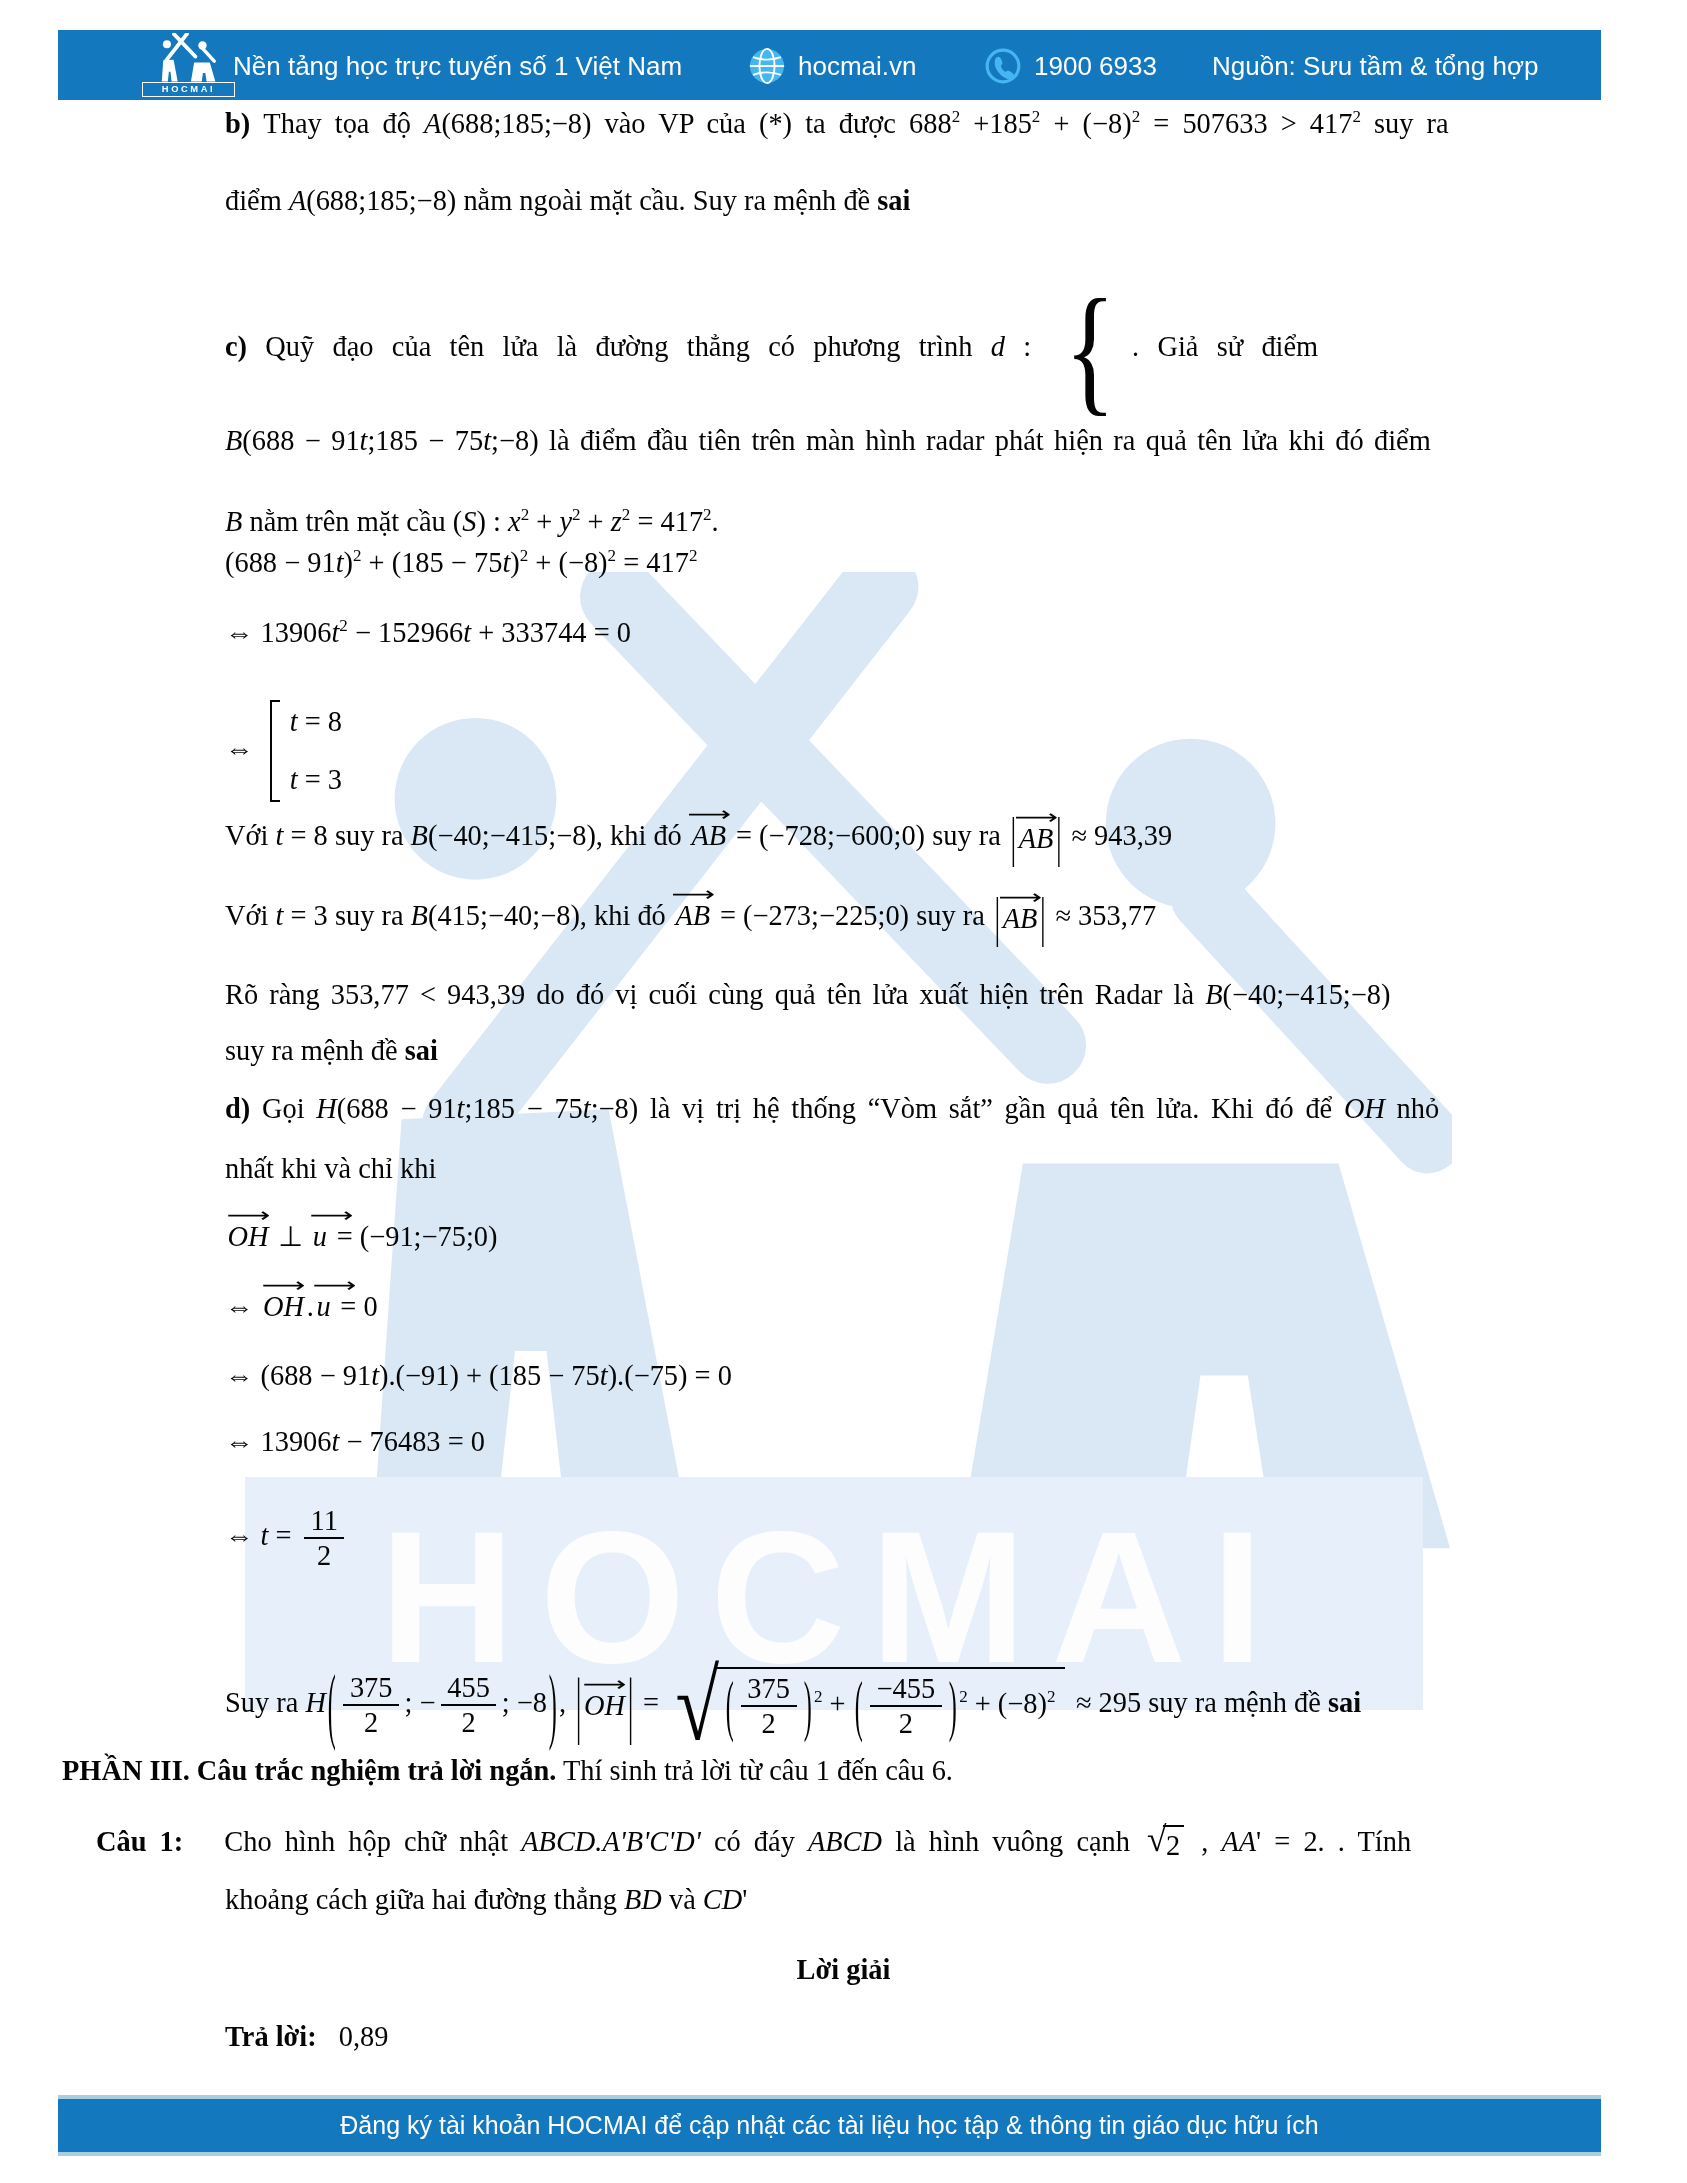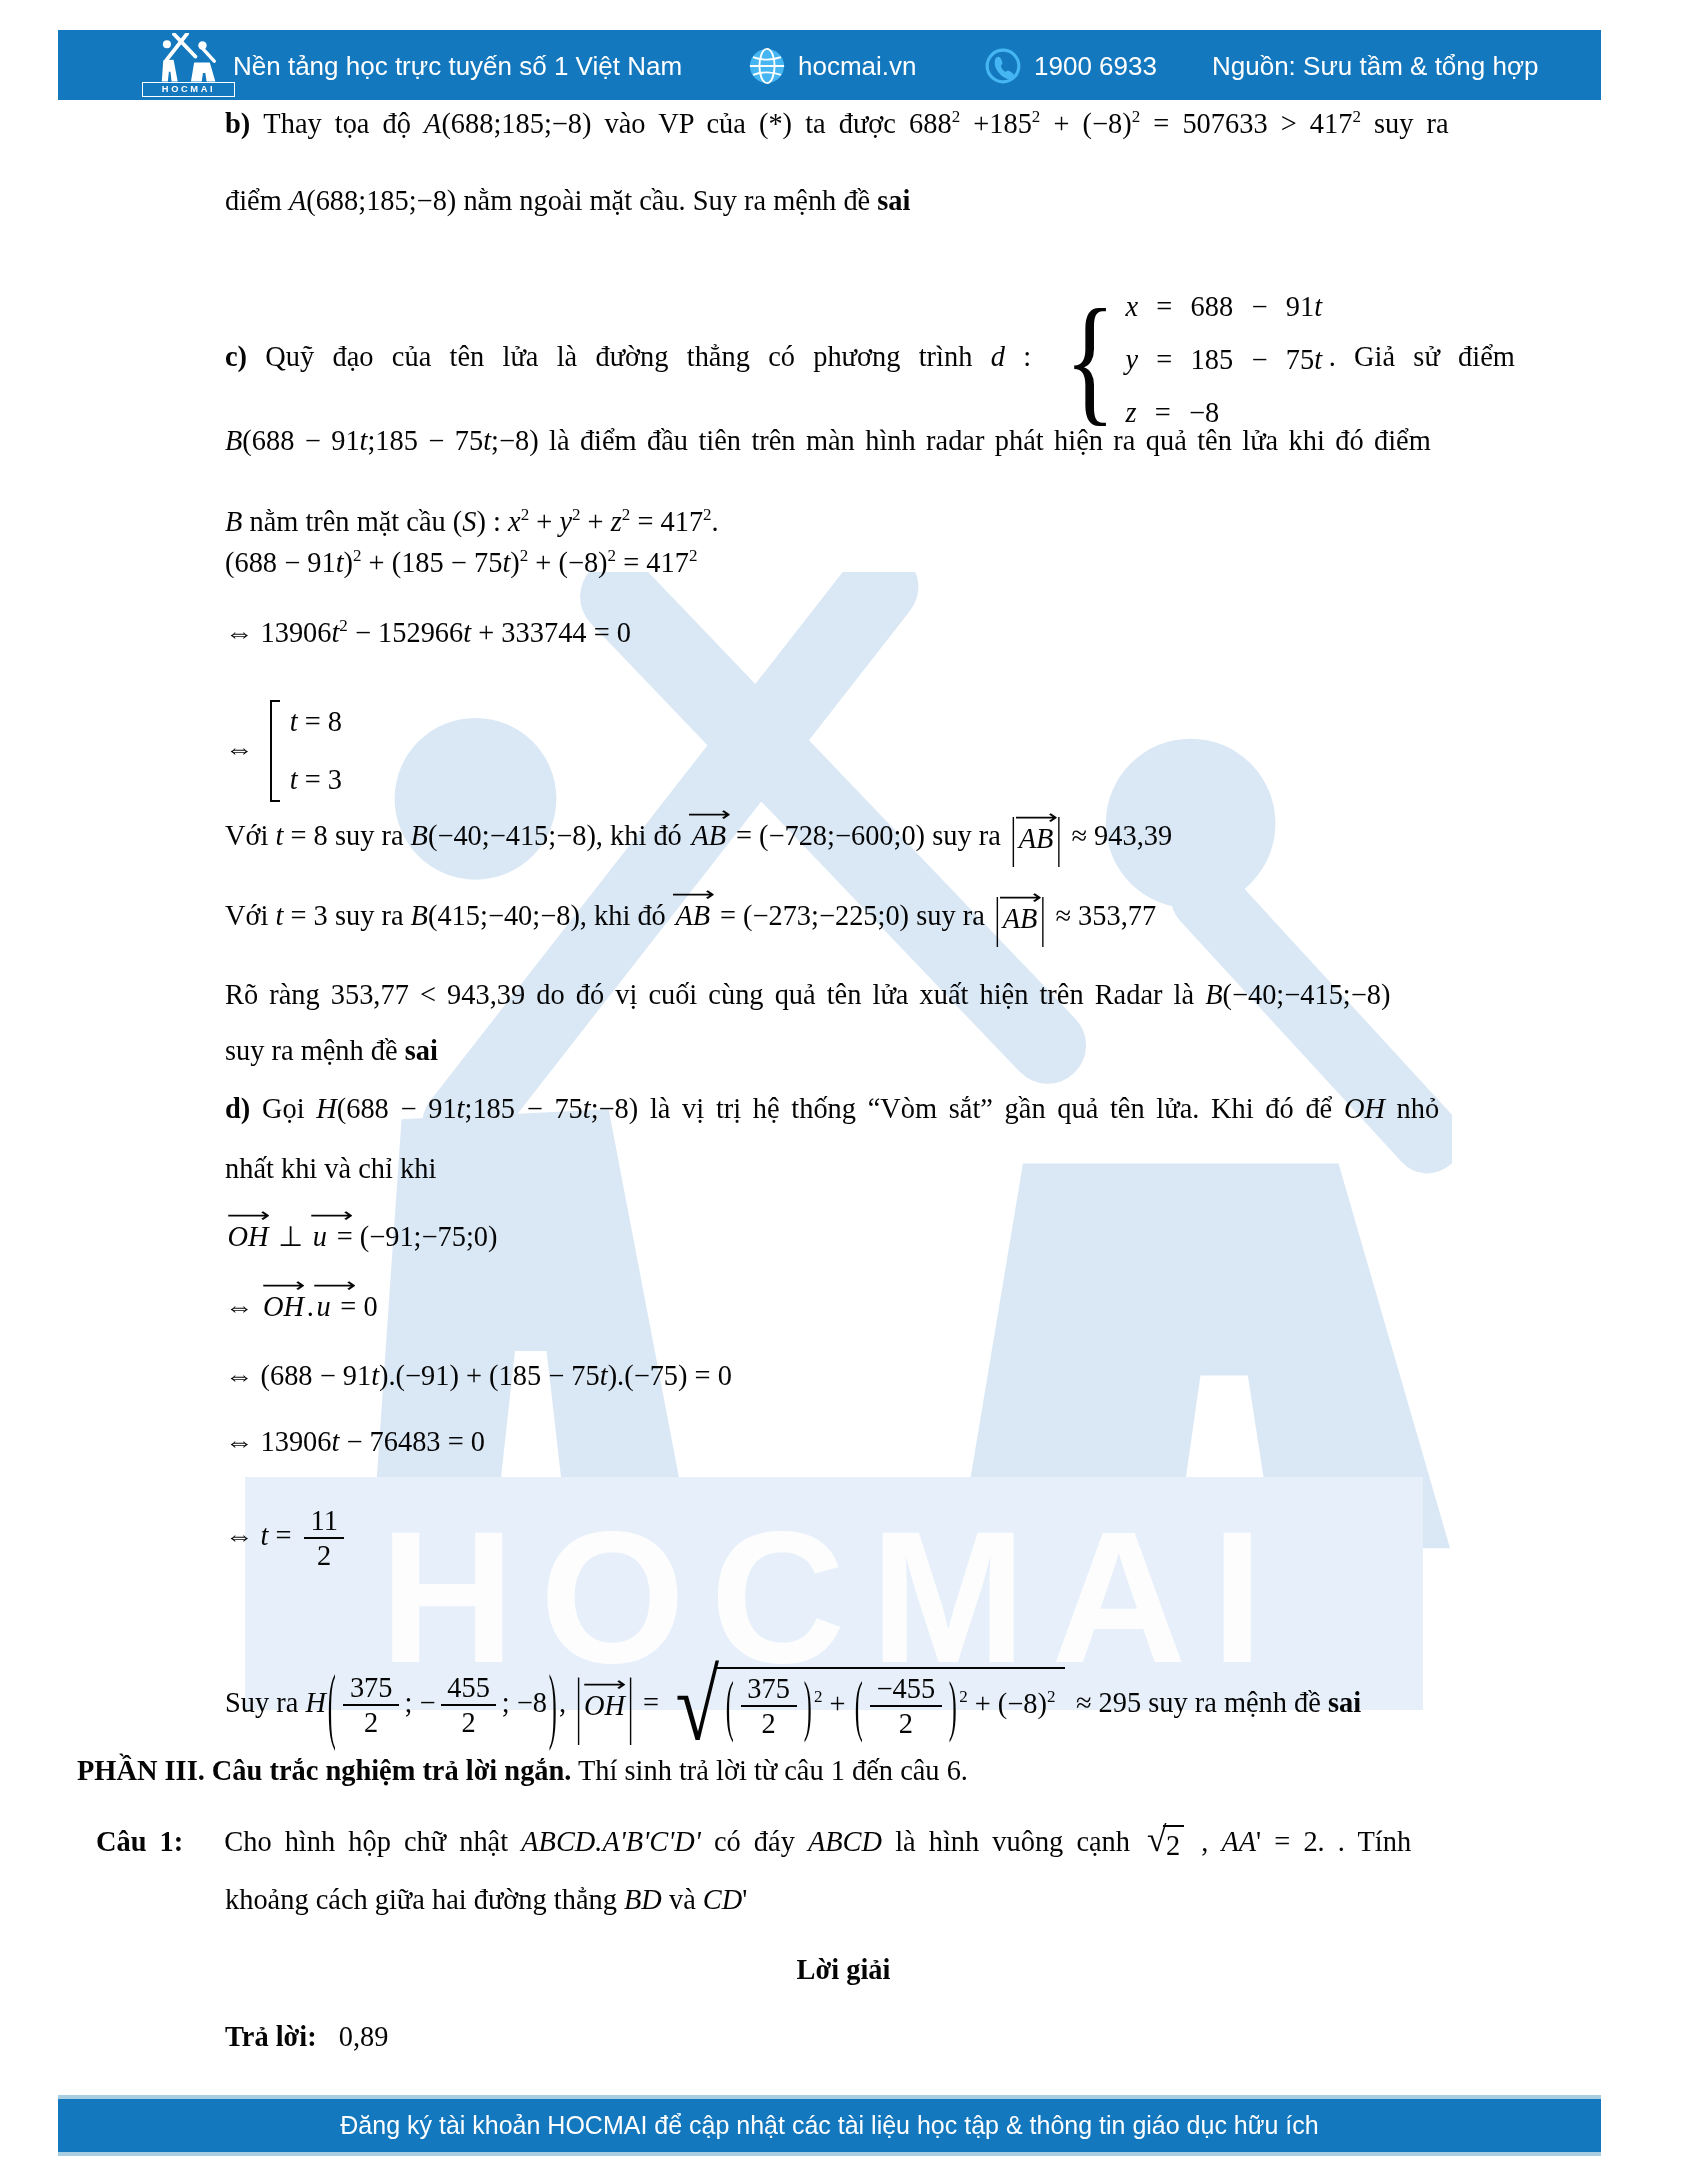--- a/index.html
+++ b/index.html
@@ -92,21 +92,21 @@
   .solution-c-compare{top:977px;word-spacing:4px;}
   .solution-c-conclusion{top:1033px;}
   .solution-d-line1{top:1091px;word-spacing:4.6px;}
   .solution-d-line2{top:1151px;}
   .solution-d-eq1{top:1219px;}
   .solution-d-eq2{top:1289px;}
   .solution-d-eq3{top:1358px;}
   .solution-d-eq4{top:1424px;}
   .solution-d-eq5{top:1506px;}
   .solution-d-final{top:1667px;}
-  .phan-iii-heading{top:1753px;left:77px;}
+  .phan-iii-heading{top:1753px;left:62px;}
   .cau-1-line{top:1824px;left:96px;word-spacing:6px;}
   .cau-1-line .bold{margin-right:41px;}
   .cau-1-line2{top:1882px;}
   .loi-giai-heading{top:1952px;left:0;width:1687px;text-align:center;white-space:normal;}
   .answer-line{top:2019px;}
   .answer-line .bold{margin-right:22px;}
 </style>
 </head>
 <body>
 
@@ -165,25 +165,20 @@
     </div>
 
     <div class="source">Nguồn: Sưu tầm &amp; tổng hợp</div>
   </header>
 
   <main id="doc">
       <div class="line solution-b-line1"><span class="bold">b) </span>Thay tọa độ <span class="var">A</span>(688;185;−8) vào VP của (*) ta được 688<sup>2</sup> +185<sup>2</sup> + (−8)<sup>2</sup> = 507633 &gt; 417<sup>2</sup> suy ra</div>
       <div class="line solution-b-line2">điểm <span class="var">A</span>(688;185;−8) nằm ngoài mặt cầu. Suy ra mệnh đề <span class="bold">sai</span></div>
       <div class="line solution-c-line"><span class="bold">c) </span>Quỹ đạo của tên lửa là đường thẳng có phương trình <span class="var">d</span> : <span class="cases">
           <span class="brace">{</span>
-          <span class="col">
-            <span class="crow"><span class="var">x</span> = 688 − 91<span class="var">t</span></span>
-            <span class="crow"><span class="var">y</span> = 185 − 75<span class="var">t</span></span>
-            <span class="crow"><span class="var">z</span> = −8</span>
-          </span>
         </span>. Giả sử điểm</div>
       <div class="line solution-c-b-point"><span class="var">B</span>(688 − 91<span class="var">t</span>;185 − 75<span class="var">t</span>;−8) là điểm đầu tiên trên màn hình radar phát hiện ra quả tên lửa khi đó điểm</div>
       <div class="line solution-c-sphere"><span class="var">B</span> nằm trên mặt cầu (<span class="var">S</span>) : <span class="var">x</span><sup>2</sup> + <span class="var">y</span><sup>2</sup> + <span class="var">z</span><sup>2</sup> = 417<sup>2</sup>.</div>
       <div class="line solution-c-eq1">(688 − 91<span class="var">t</span>)<sup>2</sup> + (185 − 75<span class="var">t</span>)<sup>2</sup> + (−8)<sup>2</sup> = 417<sup>2</sup></div>
       <div class="line solution-c-eq2">⇔ 13906<span class="var">t</span><sup>2</sup> − 152966<span class="var">t</span> + 333744 = 0</div>
       <div class="line solution-c-roots">⇔ <span class="arr">
           <span class="sqb"></span>
           <span class="col">
             <span class="crow"><span class="var">t</span> = 8</span>
             <span class="crow"><span class="var">t</span> = 3</span>

